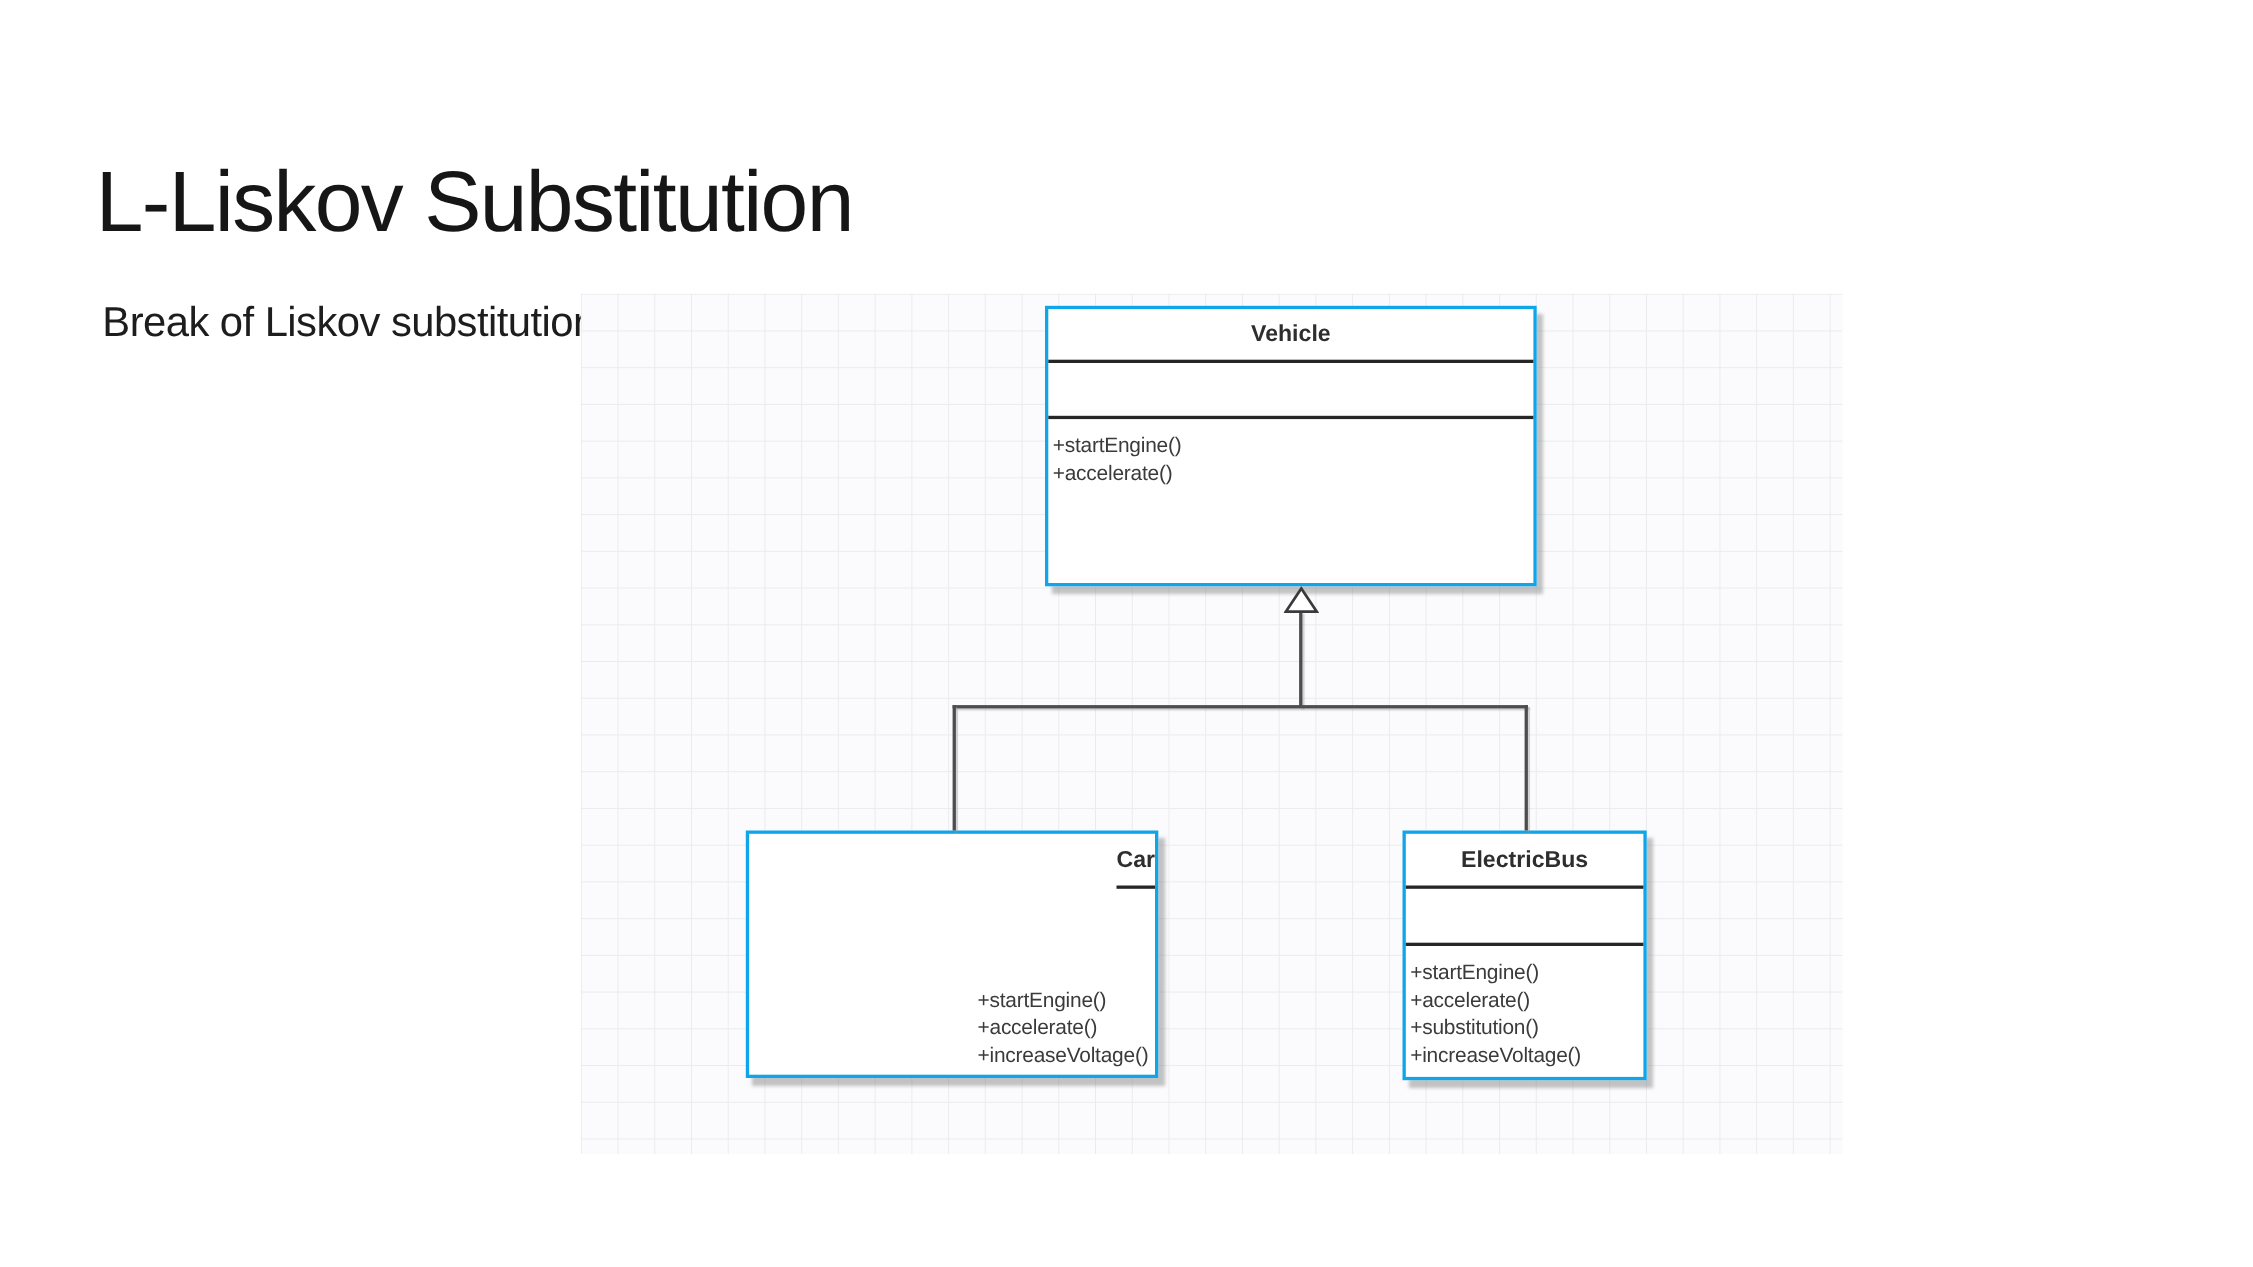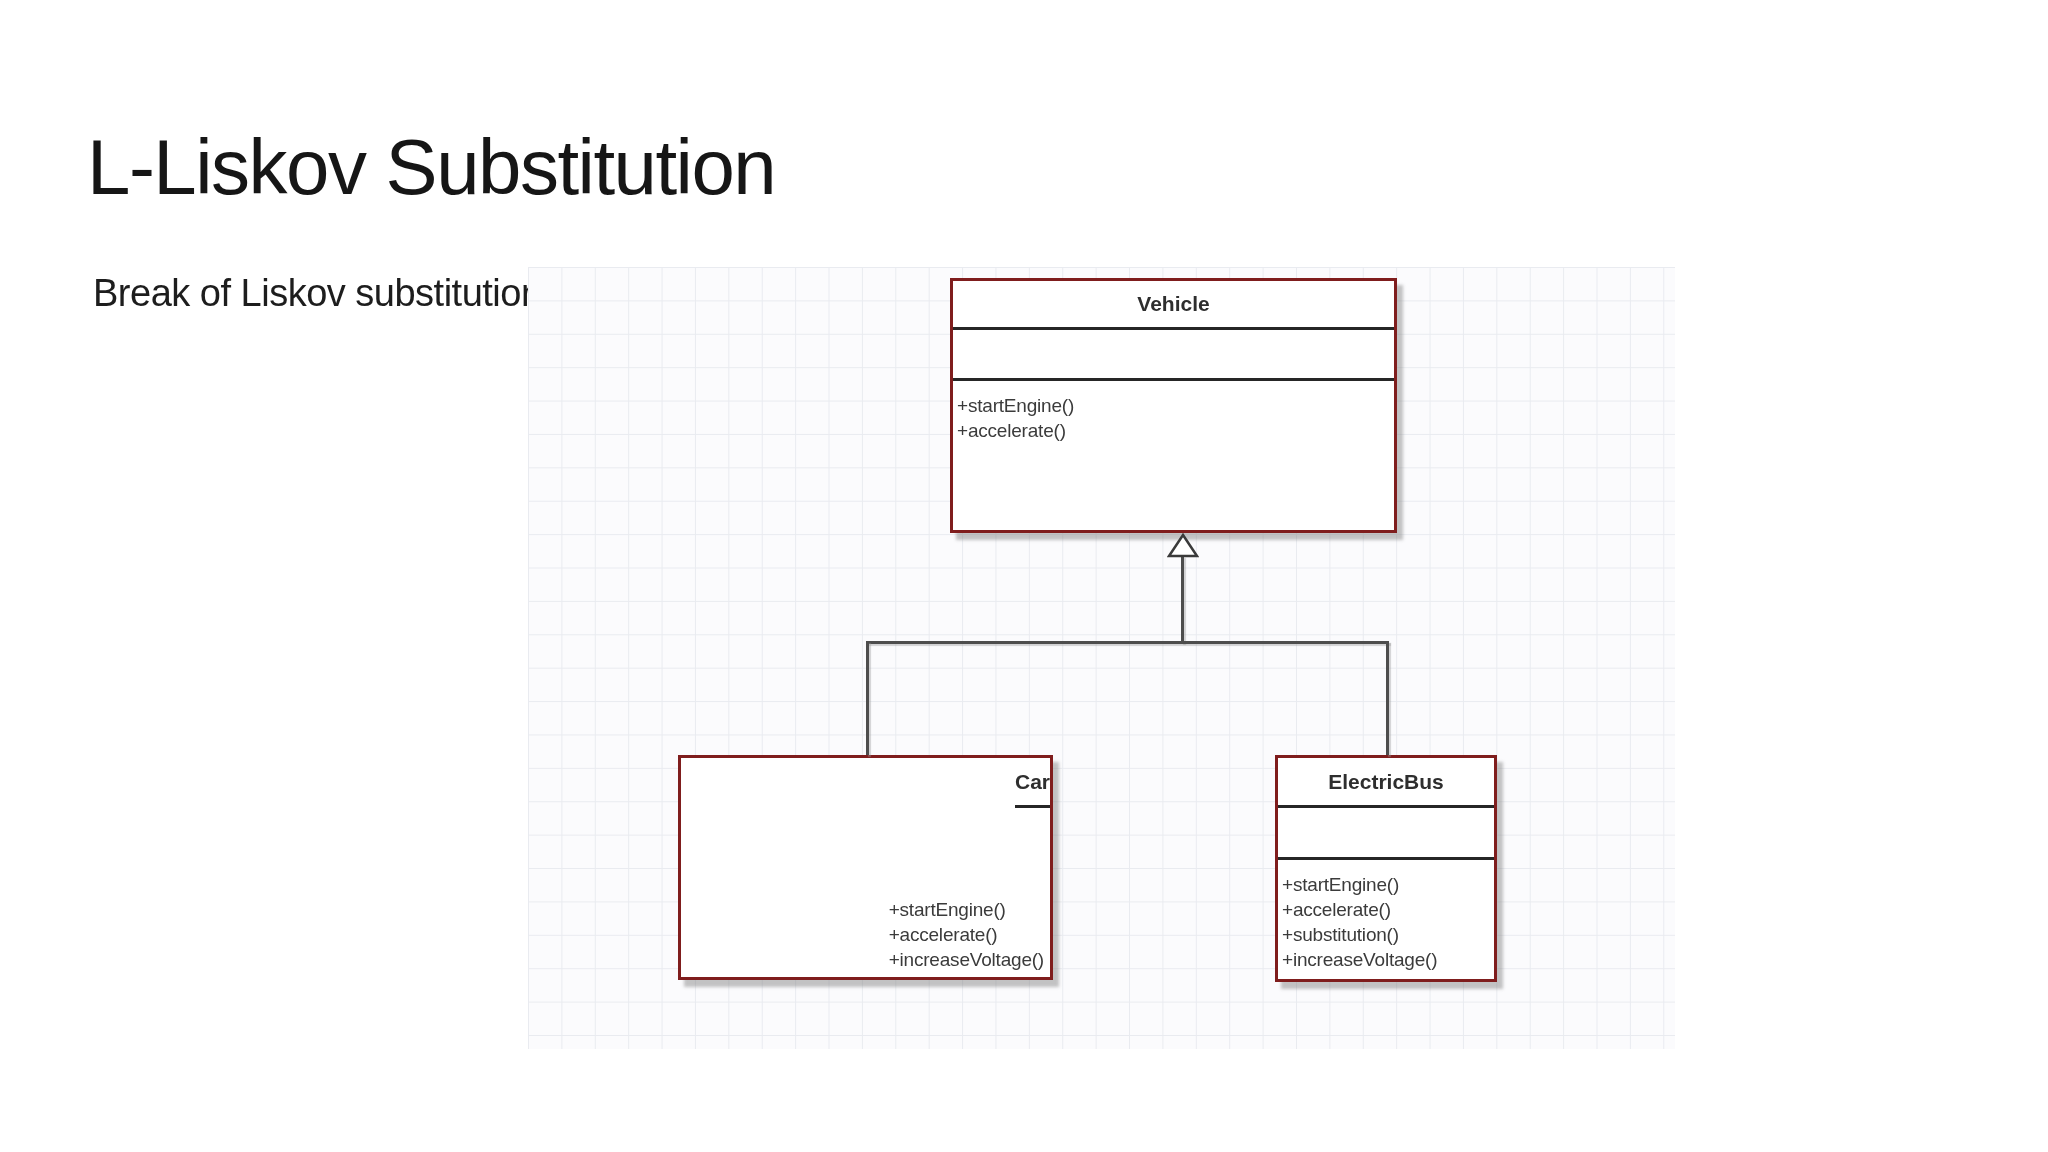--- a/index.html
+++ b/index.html
@@ -4,42 +4,42 @@
 <style>
   html,body{margin:0;padding:0;}
   body{
     width:2048px;height:1152px;background:#ffffff;overflow:hidden;
     font-family:"Liberation Sans","DejaVu Sans",sans-serif;
     position:relative;
   }
   .slide{position:absolute;inset:0;}
 
   .title{
-    position:absolute;left:87px;top:128px;margin:0;
+    position:absolute;left:87px;top:144px;margin:0;
     font-size:78px;font-weight:400;line-height:1;color:#161616;
     letter-spacing:-1.5px;white-space:nowrap;
   }
   .subtitle{
     position:absolute;left:93px;top:273px;margin:0;
     font-size:38px;font-weight:400;line-height:1.1;color:#1d1d1d;
     letter-spacing:-0.5px;white-space:nowrap;
   }
 
   .canvas{
     position:absolute;left:528px;top:267px;width:1147px;height:782px;
     background-color:#fbfbfd;
     background-image:
       linear-gradient(#e9ebf0 1px, transparent 1px),
       linear-gradient(90deg, #e9ebf0 1px, transparent 1px);
     background-size:33.4px 33.4px;
   }
 
   .uml-box{
     position:absolute;box-sizing:border-box;background:#ffffff;
-    border:3px solid #7f1d1d;
+    border:3px solid #0ea5e9;
     box-shadow:6px 7px 3px rgba(125,125,125,0.45);
     display:flex;flex-direction:column;
     color:#3b3b3b;
   }
   .uml-title{
     flex:0 0 auto;border-bottom:3px solid #262626;
     display:flex;align-items:center;justify-content:center;
     font-weight:bold;font-size:21px;color:#2e2e2e;letter-spacing:0;
   }
   .uml-attrs{flex:0 0 auto;border-bottom:3px solid #262626;}

